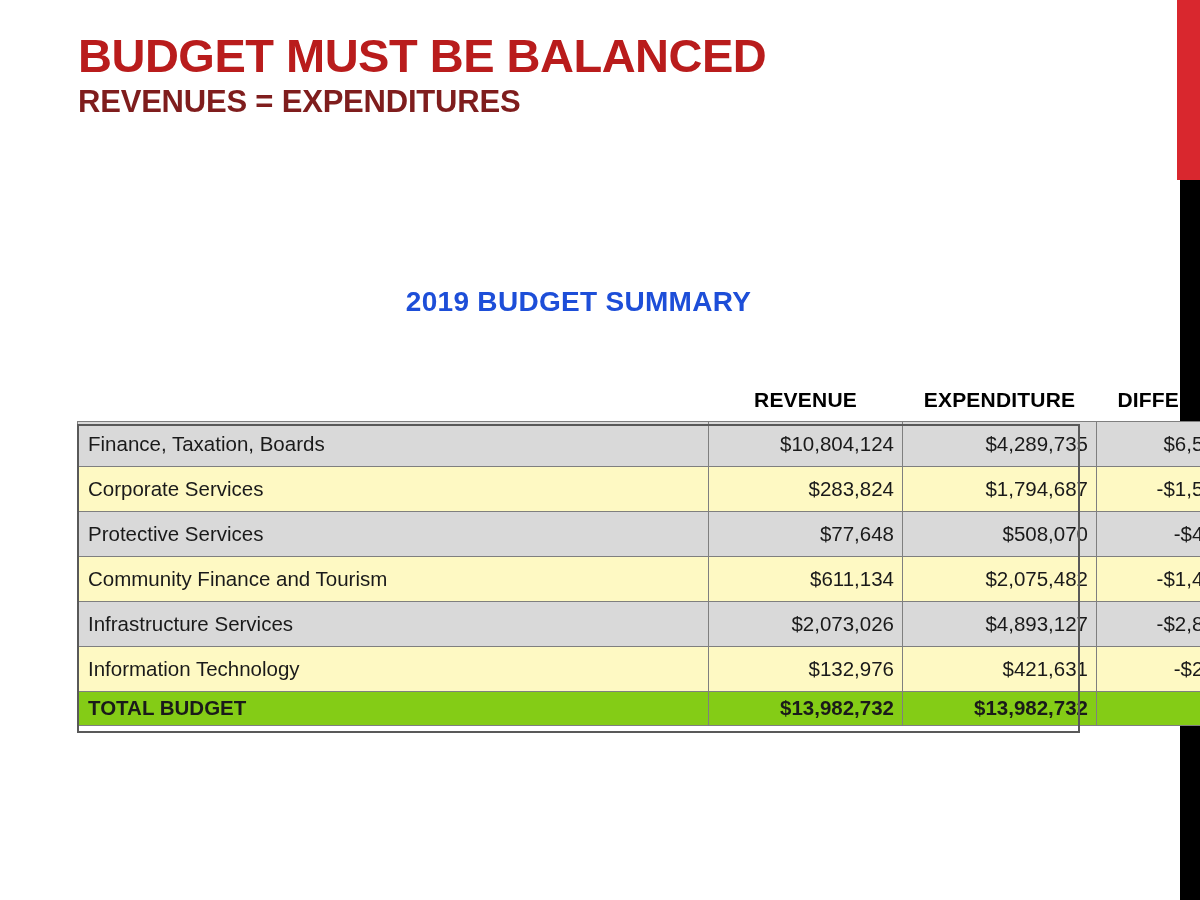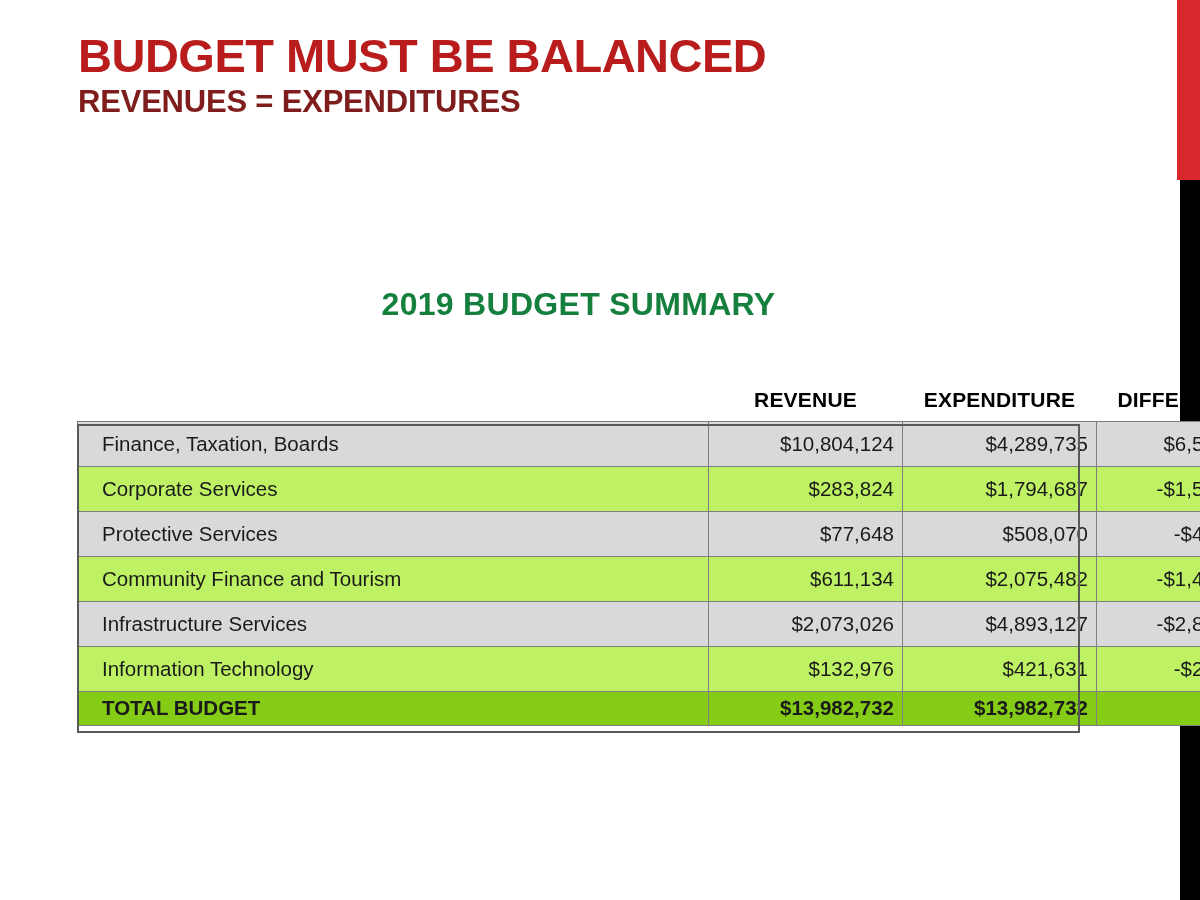--- a/index.html
+++ b/index.html
@@ -59,22 +59,22 @@
 
   
   .table-caption {
     position: absolute;
     left: 77px;
     top: 286px;
     width: 1003px;
     text-align: center;
     font-family: "Liberation Sans", sans-serif;
     font-weight: bold;
-    font-size: 32px;
-    color: #15803d;
+    font-size: 28px;
+    color: #1d4ed8;
     letter-spacing: 0.3px;
   }
 
   
   .budget-table-wrap {
     position: absolute;
     left: 77px;
     top: 388px;
     width: 1003px;
   }
@@ -106,28 +106,28 @@
 
   tbody td {
     border: 1px solid #7f7f7f;
     padding: 7px 9px 8px 9px;
     height: 29px;
     vertical-align: middle;
     white-space: nowrap;
   }
   tbody td.cell-label {
     text-align: left;
-    padding-left: 24px;
+    padding-left: 10px;
   }
   tbody td.cell-num {
     text-align: right;
     padding-right: 8px;
   }
   tbody tr.shade td { background: #d9d9d9; }
-  tbody tr.plain td { background: #bef264; }
+  tbody tr.plain td { background: #fef9c3; }
   tbody tr.total td {
     background: #84cc16;
     font-weight: bold;
     padding-top: 4px;
     padding-bottom: 5px;
     height: 22px;
   }
 
   
   table.budget tbody {

